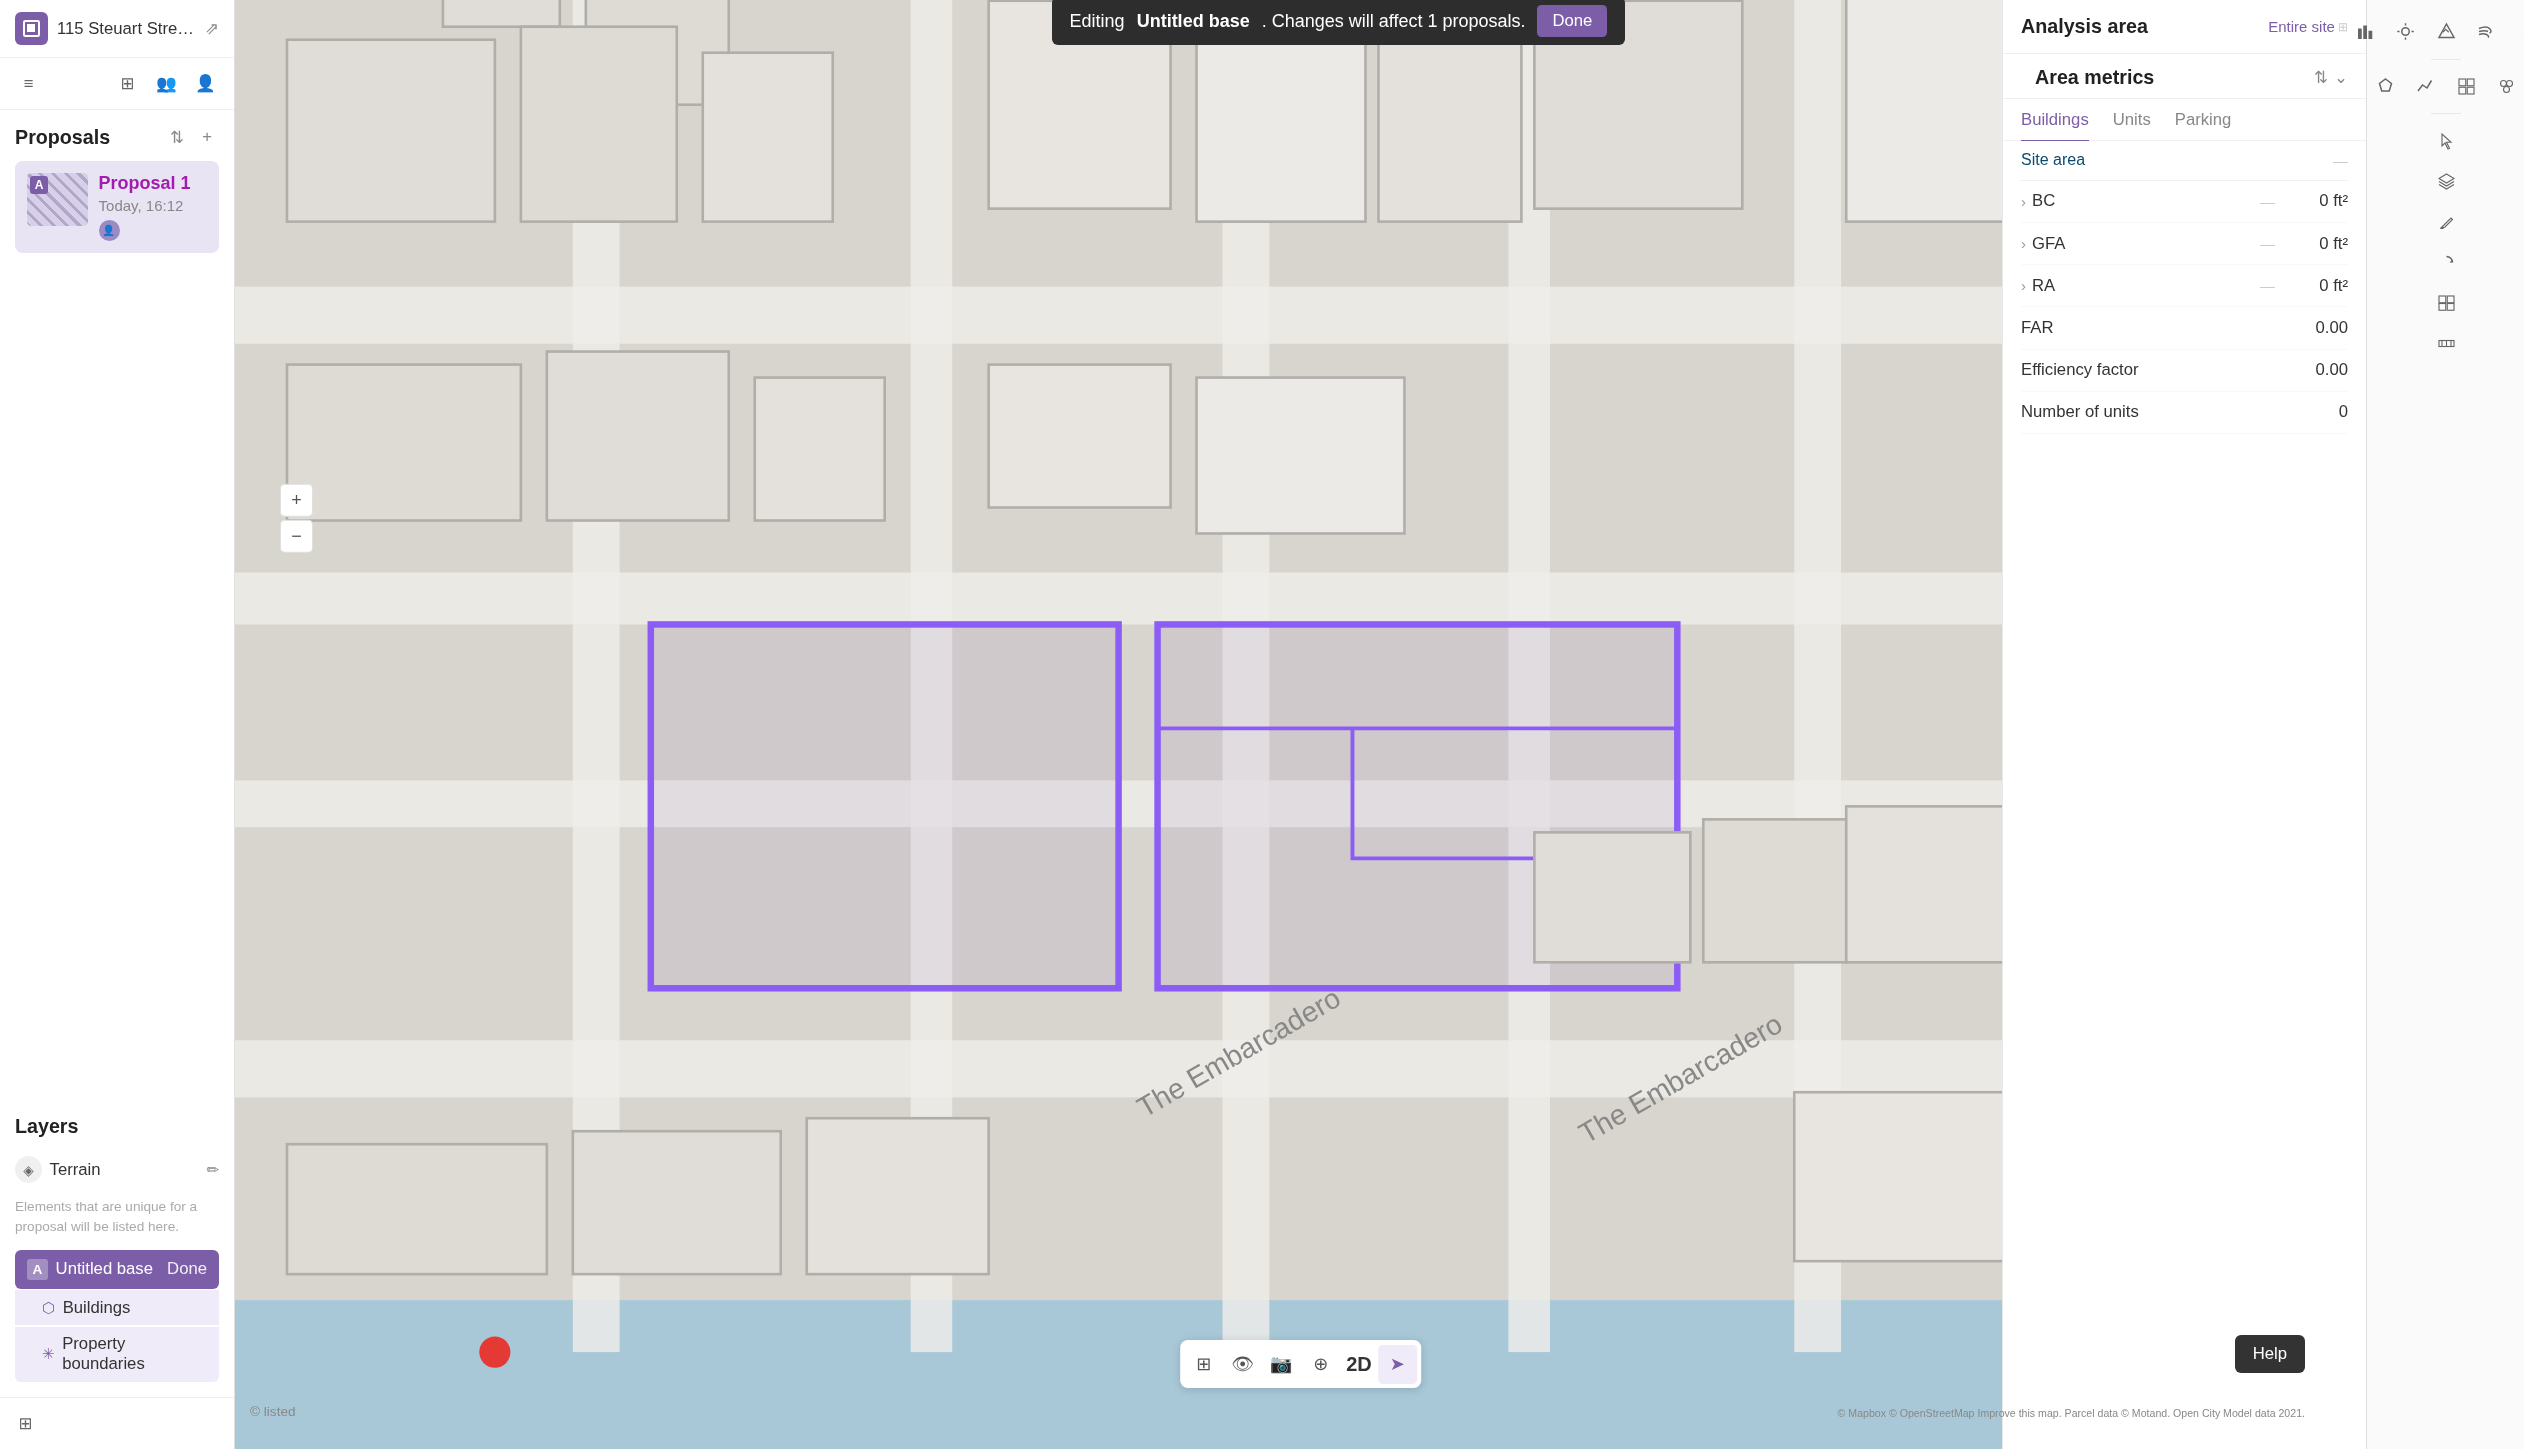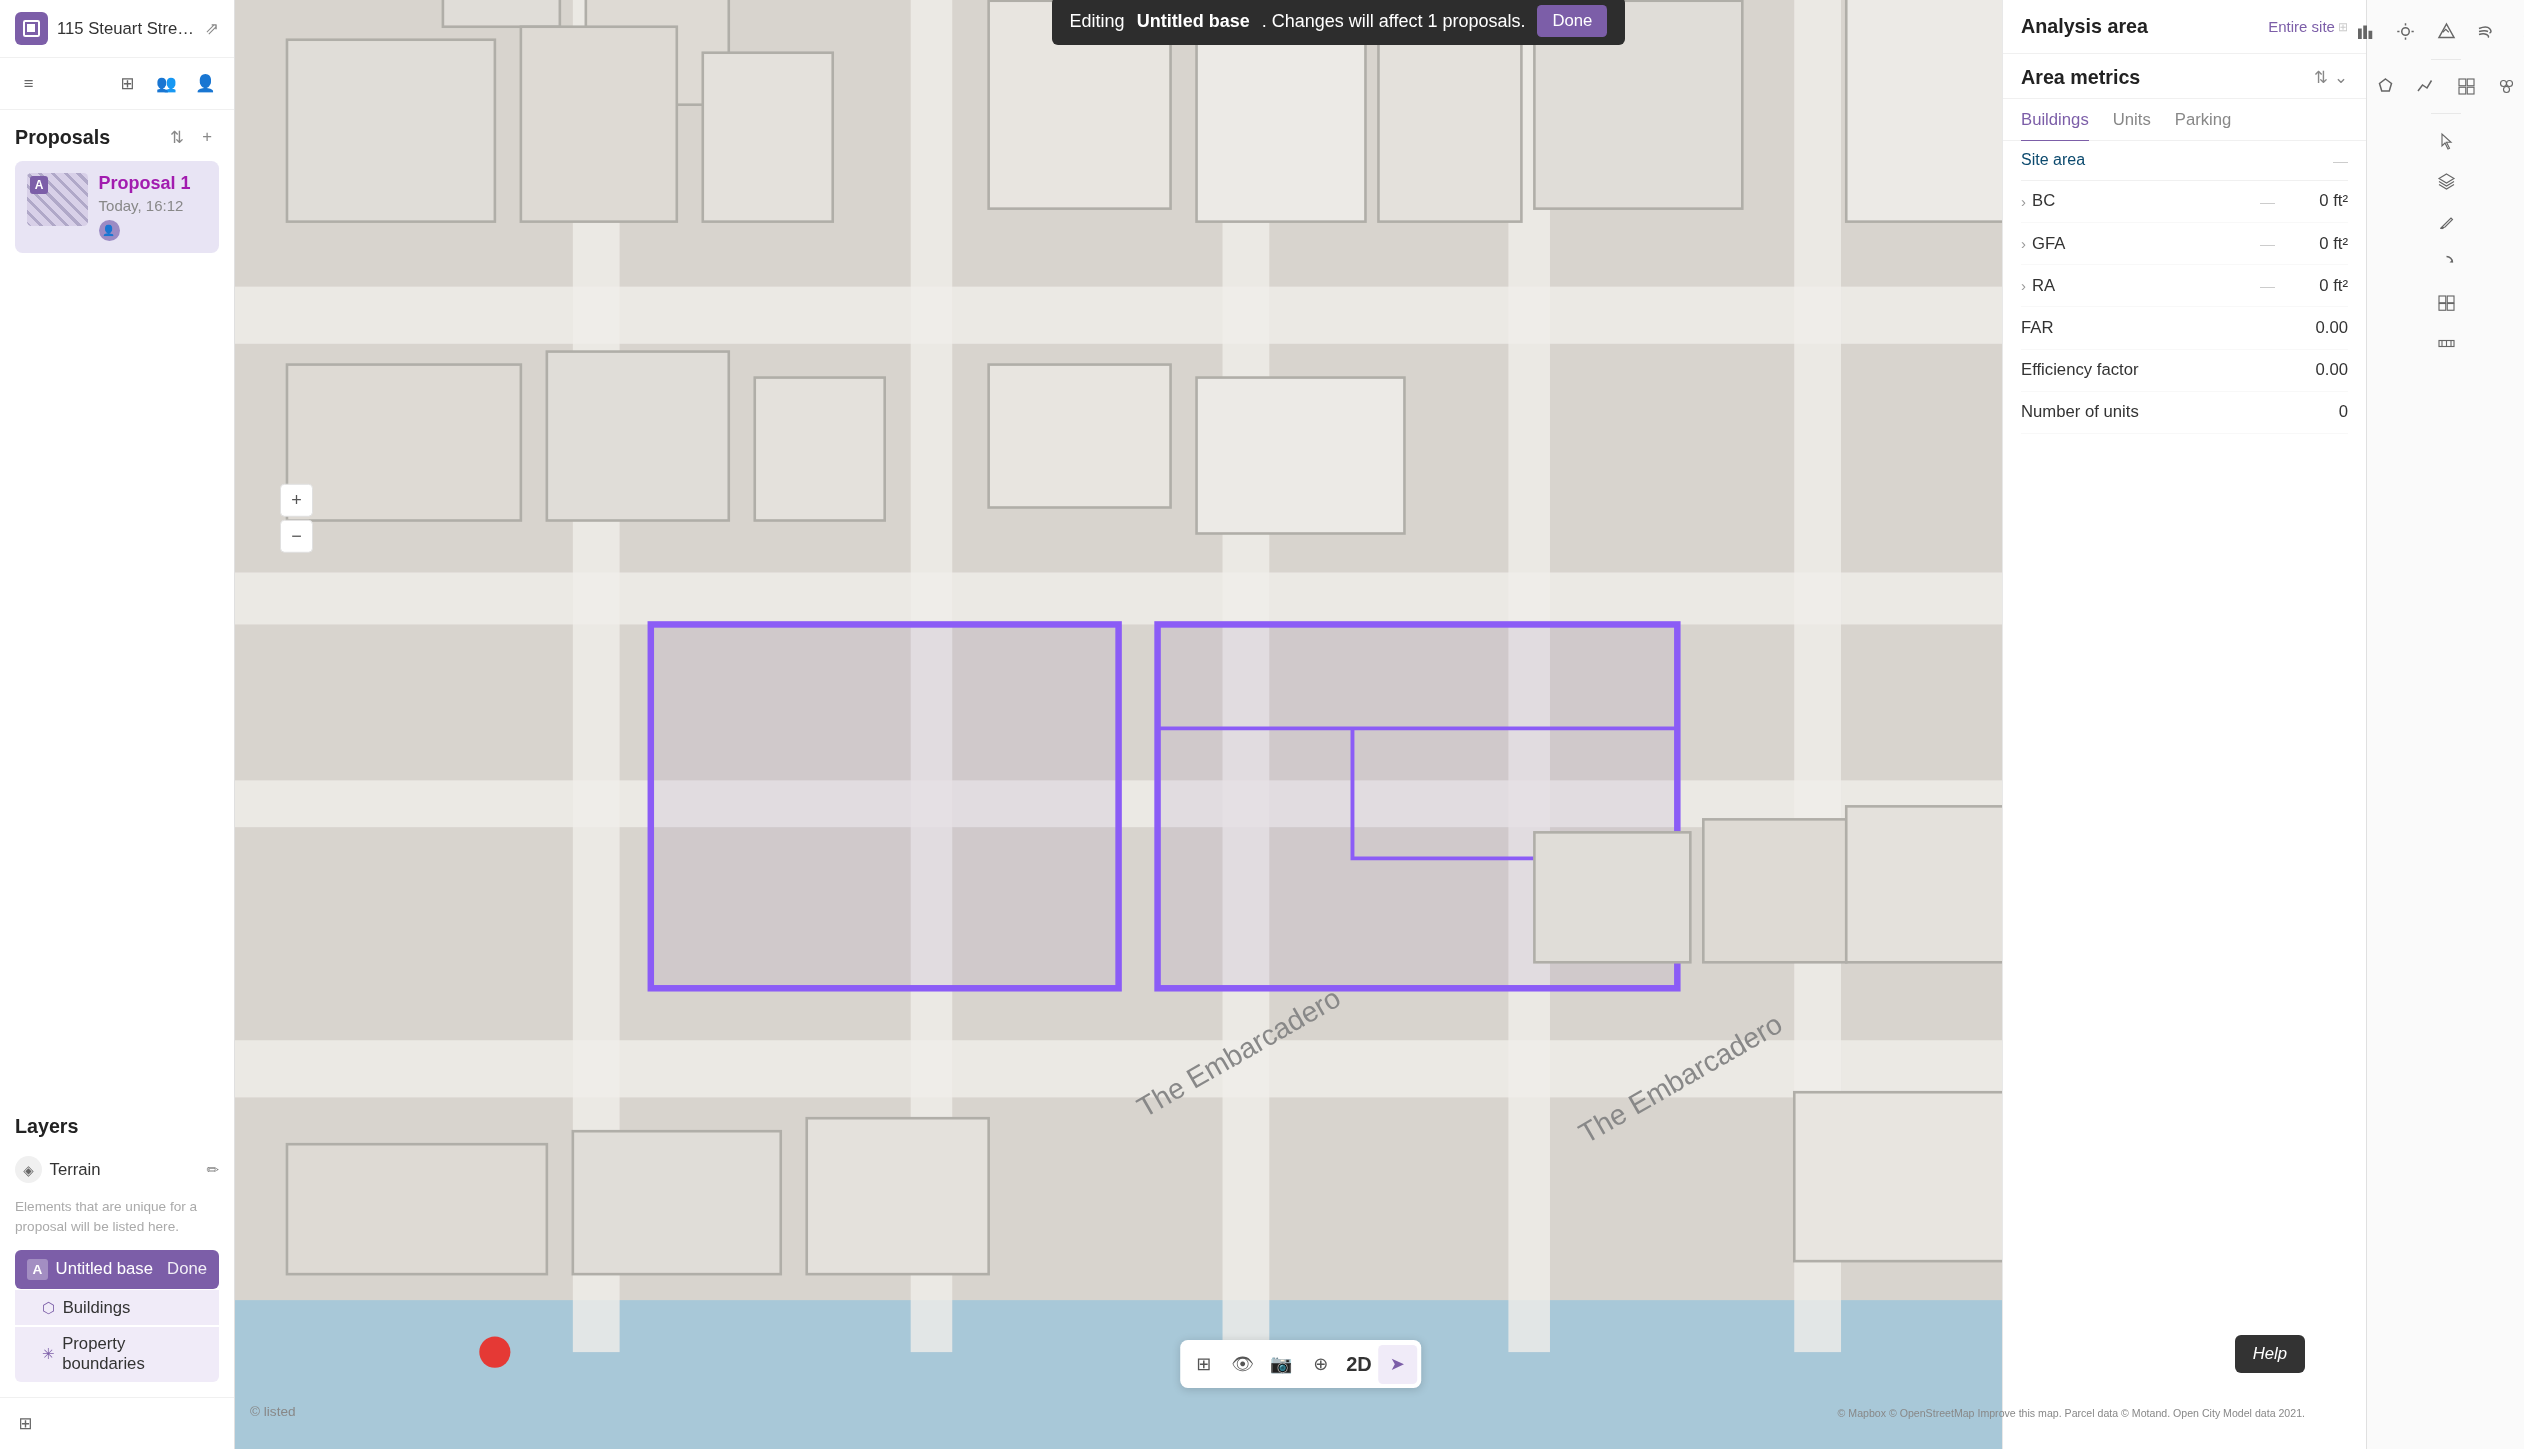--- a/index.html
+++ b/index.html
@@ -471,20 +471,21 @@
       border-bottom: 0.8px solid #f0f0f0;
       display: flex;
       align-items: center;
       justify-content: space-between;
     }
 
     .area-metrics-title {
       font-size: 19.7px;
       font-weight: 600;
       color: #222;
+      margin-left: 14px;
     }
 
     .metrics-tabs {
       display: flex;
       gap: 0;
       padding: 0 18px;
       border-bottom: 1.5px solid #f0f0f0;
     }
 
     .metrics-tab {
@@ -896,21 +897,21 @@
     <div class="map-view-label">2D</div>
     <div class="map-ctrl-btn active">➤</div>
   </div>
 
   <div class="map-thumbnail" style="position:absolute; bottom:106px; right:61px;"></div>
 
   <div class="map-attribution" style="position:absolute; bottom:30px; right:61px; font-size:10.6px; color:#888;">© Mapbox © OpenStreetMap Improve this map. Parcel data © Motand. Open City Model data 2021.</div>
 
   <div class="mapbox-branding" style="position:absolute; bottom:30px; left:15px; font-size:13.6px; color:#888;">© listed</div>
 
-  <div class="help-btn" style="position:absolute; bottom:76px; right:61px;font-style:italic;">Help</div>
+  <div class="help-btn" style="position:absolute; bottom:76px; right:61px;">Help</div>
 </div>
 
 <div class="analysis-panel">
 
   <div class="analysis-header">
     <span class="analysis-title">Analysis area</span>
     <div class="analysis-site-control">
       <span class="entire-site-label">Entire site</span>
       <span style="color:#ccc;">⊞</span>
     </div>

